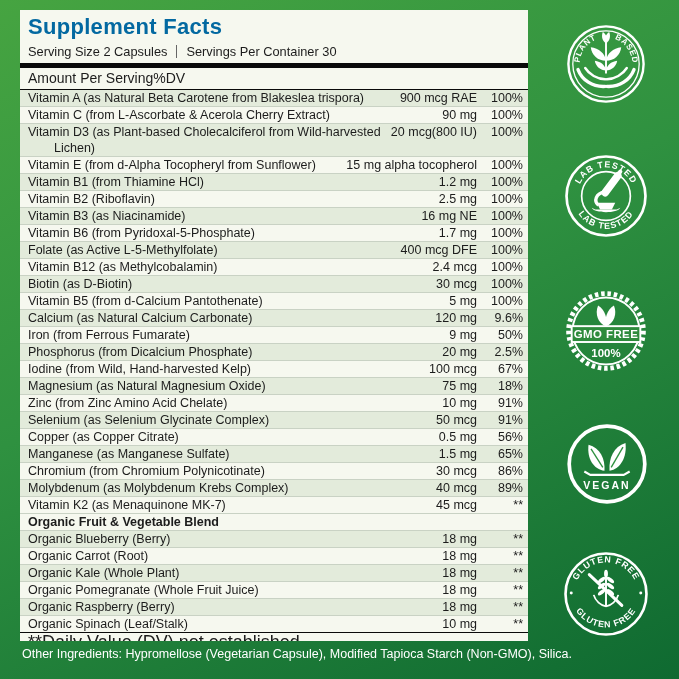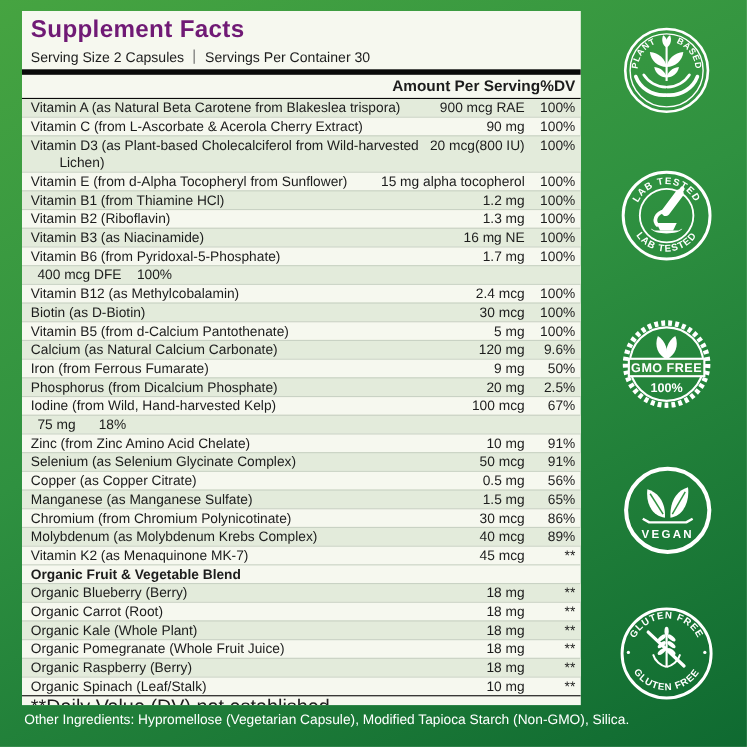--- a/index.html
+++ b/index.html
@@ -7,26 +7,26 @@
   .stage{
     position:relative;width:679px;height:679px;overflow:hidden;
     background:linear-gradient(155deg,#46a441 0%,#2f9140 45%,#0f6a31 100%);
   }
   
   .panel{
     position:absolute;left:20px;top:10px;width:508px;height:631px;
     background:#f6f8ef;color:#1c1c1c;overflow:hidden;box-sizing:border-box;
   }
   .panel-head{padding:4px 5px 0 8px;}
-  .sf-title{font-size:22px;font-weight:bold;color:#701a75;line-height:25px;letter-spacing:.3px;}
+  .sf-title{font-size:22px;font-weight:bold;color:#0369a1;line-height:25px;letter-spacing:.3px;}
   .serving-line{display:flex;align-items:center;font-size:12.8px;line-height:17px;margin-top:4px;}
   .serving-divider{width:1px;height:13px;background:#666;margin:0 9px;}
   .bar-thick{height:4.5px;background:#0a0a0a;margin-top:3px;}
-  .aps-row{display:flex;justify-content:flex-end;align-items:flex-end;
-           font-weight:bold;font-size:14px;line-height:21px;padding:0 5px 0 8px;}
+  .aps-row{display:flex;justify-content:flex-start;align-items:flex-end;
+           font-weight:normal;font-size:14px;line-height:21px;padding:0 5px 0 8px;}
   .bar-thin{height:1.5px;background:#0a0a0a;}
   
   .rows{}
   .row{display:flex;align-items:flex-start;font-size:12.5px;line-height:16px;
        padding:0 5px 0 8px;border-top:1px solid #c9d2c4;}
   .rows .row:first-child{border-top:none;}
   .row.stripe{background:#e3ebdb;}
   .rname{flex:1;padding-left:26px;text-indent:-26px;}
   .ramt{white-space:nowrap;text-align:right;margin-left:6px;}
   .rdv{width:46px;text-align:right;white-space:nowrap;}
@@ -88,34 +88,35 @@
     <span class="ramt">15 mg alpha tocopherol</span>
     <span class="rdv">100%</span>
   </div>
         <div class="row stripe">
     <span class="rname">Vitamin B1 (from Thiamine HCl)</span>
     <span class="ramt">1.2 mg</span>
     <span class="rdv">100%</span>
   </div>
         <div class="row">
     <span class="rname">Vitamin B2 (Riboflavin)</span>
-    <span class="ramt">1.3 mg</span>
+    <span class="ramt">2.5 mg</span>
     <span class="rdv">100%</span>
   </div>
         <div class="row stripe">
     <span class="rname">Vitamin B3 (as Niacinamide)</span>
     <span class="ramt">16 mg NE</span>
     <span class="rdv">100%</span>
   </div>
         <div class="row">
     <span class="rname">Vitamin B6 (from Pyridoxal-5-Phosphate)</span>
     <span class="ramt">1.7 mg</span>
     <span class="rdv">100%</span>
   </div>
         <div class="row stripe">
+    <span class="rname">Folate (as Active L-5-Methylfolate)</span>
     <span class="ramt">400 mcg DFE</span>
     <span class="rdv">100%</span>
   </div>
         <div class="row">
     <span class="rname">Vitamin B12 (as Methylcobalamin)</span>
     <span class="ramt">2.4 mcg</span>
     <span class="rdv">100%</span>
   </div>
         <div class="row stripe">
     <span class="rname">Biotin (as D-Biotin)</span>
@@ -141,20 +142,21 @@
     <span class="rname">Phosphorus (from Dicalcium Phosphate)</span>
     <span class="ramt">20 mg</span>
     <span class="rdv">2.5%</span>
   </div>
         <div class="row">
     <span class="rname">Iodine (from Wild, Hand-harvested Kelp)</span>
     <span class="ramt">100 mcg</span>
     <span class="rdv">67%</span>
   </div>
         <div class="row stripe">
+    <span class="rname">Magnesium (as Natural Magnesium Oxide)</span>
     <span class="ramt">75 mg</span>
     <span class="rdv">18%</span>
   </div>
         <div class="row">
     <span class="rname">Zinc (from Zinc Amino Acid Chelate)</span>
     <span class="ramt">10 mg</span>
     <span class="rdv">91%</span>
   </div>
         <div class="row stripe">
     <span class="rname">Selenium (as Selenium Glycinate Complex)</span>

